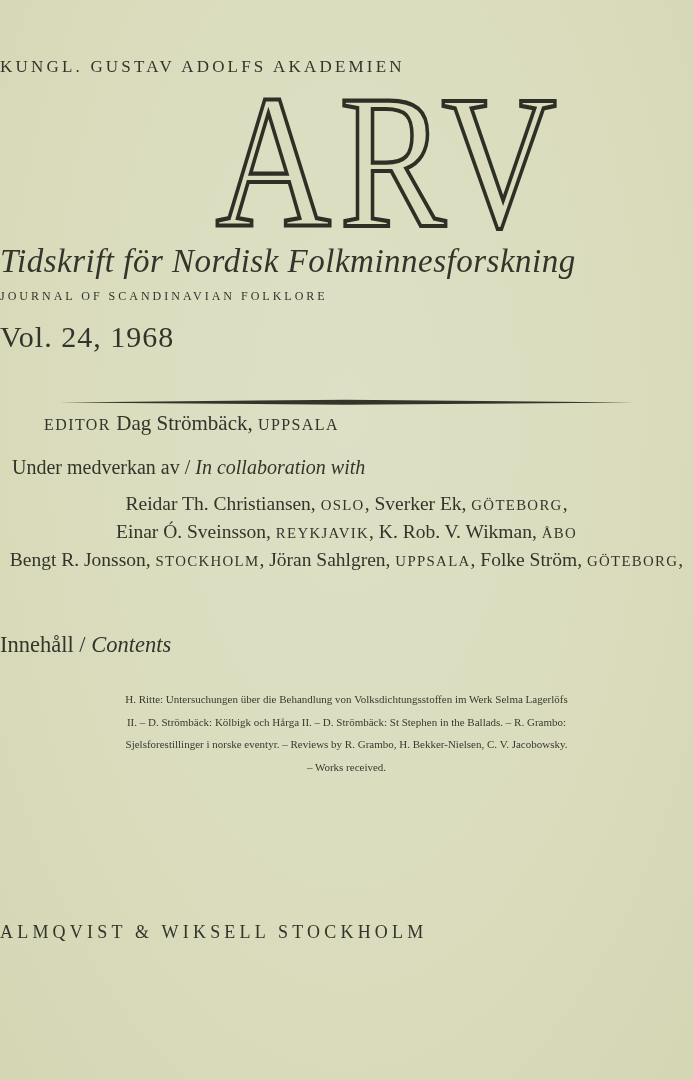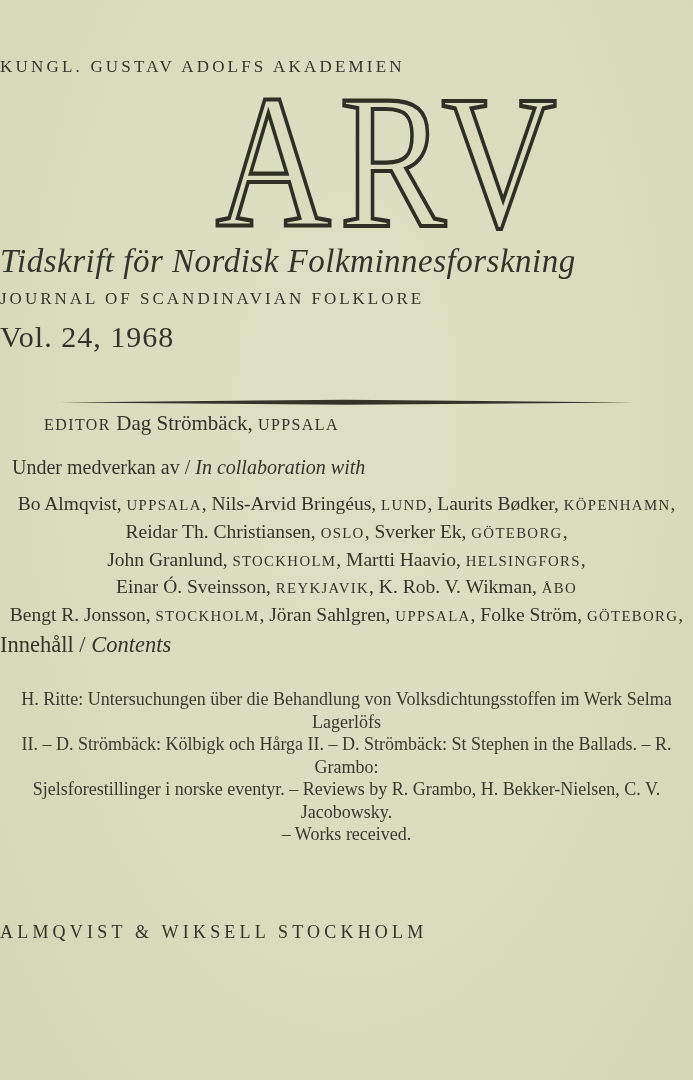--- a/index.html
+++ b/index.html
@@ -32,21 +32,21 @@
     width: 674px; height: 155px; padding-left: 44px;
   }
   .sub-sv {
     top: 243px;
     font-size: 33px;
     font-style: italic;
     letter-spacing: 0.5px;
   }
   .sub-en {
     top: 289px;
-    font-size: 17px;
+    font-size: 12px;
     letter-spacing: 3px;
   }
   .volume {
     top: 320px;
     font-size: 30px;
     letter-spacing: 1px;
   }
   .rule-wrap {
     position: absolute;
     top: 392px; left: 59px;
@@ -70,21 +70,21 @@
     text-align: center;
   }
   .collaborators .cline { white-space: nowrap; }
   .contents-head {
     top: 632px;
     font-size: 22.5px;
   }
   .contents-body {
     position: absolute;
     top: 688px; left: 0; width: 100%;
-    font-size: 18px;
+    font-size: 11px;
     line-height: 22.5px;
     text-align: center;
     color: #383a2e;
   }
   .publisher {
     top: 922px;
     font-size: 18px;
     letter-spacing: 4.2px;
   }
   .sc { font-size: 0.76em; letter-spacing: 0.09em; }
@@ -116,23 +116,21 @@
     <svg width="575" height="7" viewBox="0 0 575 7">
       <polygon points="0,3.4 287,0.7 575,3.4 287,5.7" fill="#33352a"></polygon>
     </svg>
   </div>
 
   <div class="line editor"><span class="sc">EDITOR </span><span>Dag Strömbäck, </span><span class="sc">UPPSALA</span></div>
 
   <div class="line collab"><span>Under medverkan av / </span><span class="it">In collaboration with</span></div>
 
   <div class="collaborators">
-    <div class="cline"><span>Bo Almqvist, </span><span class="sc">UPPSALA</span><span>, Nils-Arvid Bringéus, </span><span class="sc">LUND</span><span>, Laurits Bødker, </span><span class="sc">KÖPENHAMN</span><span>,</span></div>
     <div class="cline"><span>Reidar Th. Christiansen, </span><span class="sc">OSLO</span><span>, Sverker Ek, </span><span class="sc">GÖTEBORG</span><span>,</span></div>
-    <div class="cline"><span>John Granlund, </span><span class="sc">STOCKHOLM</span><span>, Martti Haavio, </span><span class="sc">HELSINGFORS</span><span>,</span></div>
     <div class="cline"><span>Einar Ó. Sveinsson, </span><span class="sc">REYKJAVIK</span><span>, K. Rob. V. Wikman, </span><span class="sc">ÅBO</span></div>
     <div class="cline"><span>Bengt R. Jonsson, </span><span class="sc">STOCKHOLM</span><span>, Jöran Sahlgren, </span><span class="sc">UPPSALA</span><span>, Folke Ström, </span><span class="sc">GÖTEBORG</span><span>,</span></div>
   </div>
 
   <div class="line contents-head"><span>Innehåll / </span><span class="it">Contents</span></div>
 
   <div class="contents-body">
     <div>H. Ritte: Untersuchungen über die Behandlung von Volksdichtungsstoffen im Werk Selma Lagerlöfs</div>
     <div>II. – D. Strömbäck: Kölbigk och Hårga II. – D. Strömbäck: St Stephen in the Ballads. – R. Grambo:</div>
     <div>Sjelsforestillinger i norske eventyr. – Reviews by R. Grambo, H. Bekker-Nielsen, C. V. Jacobowsky.</div>

